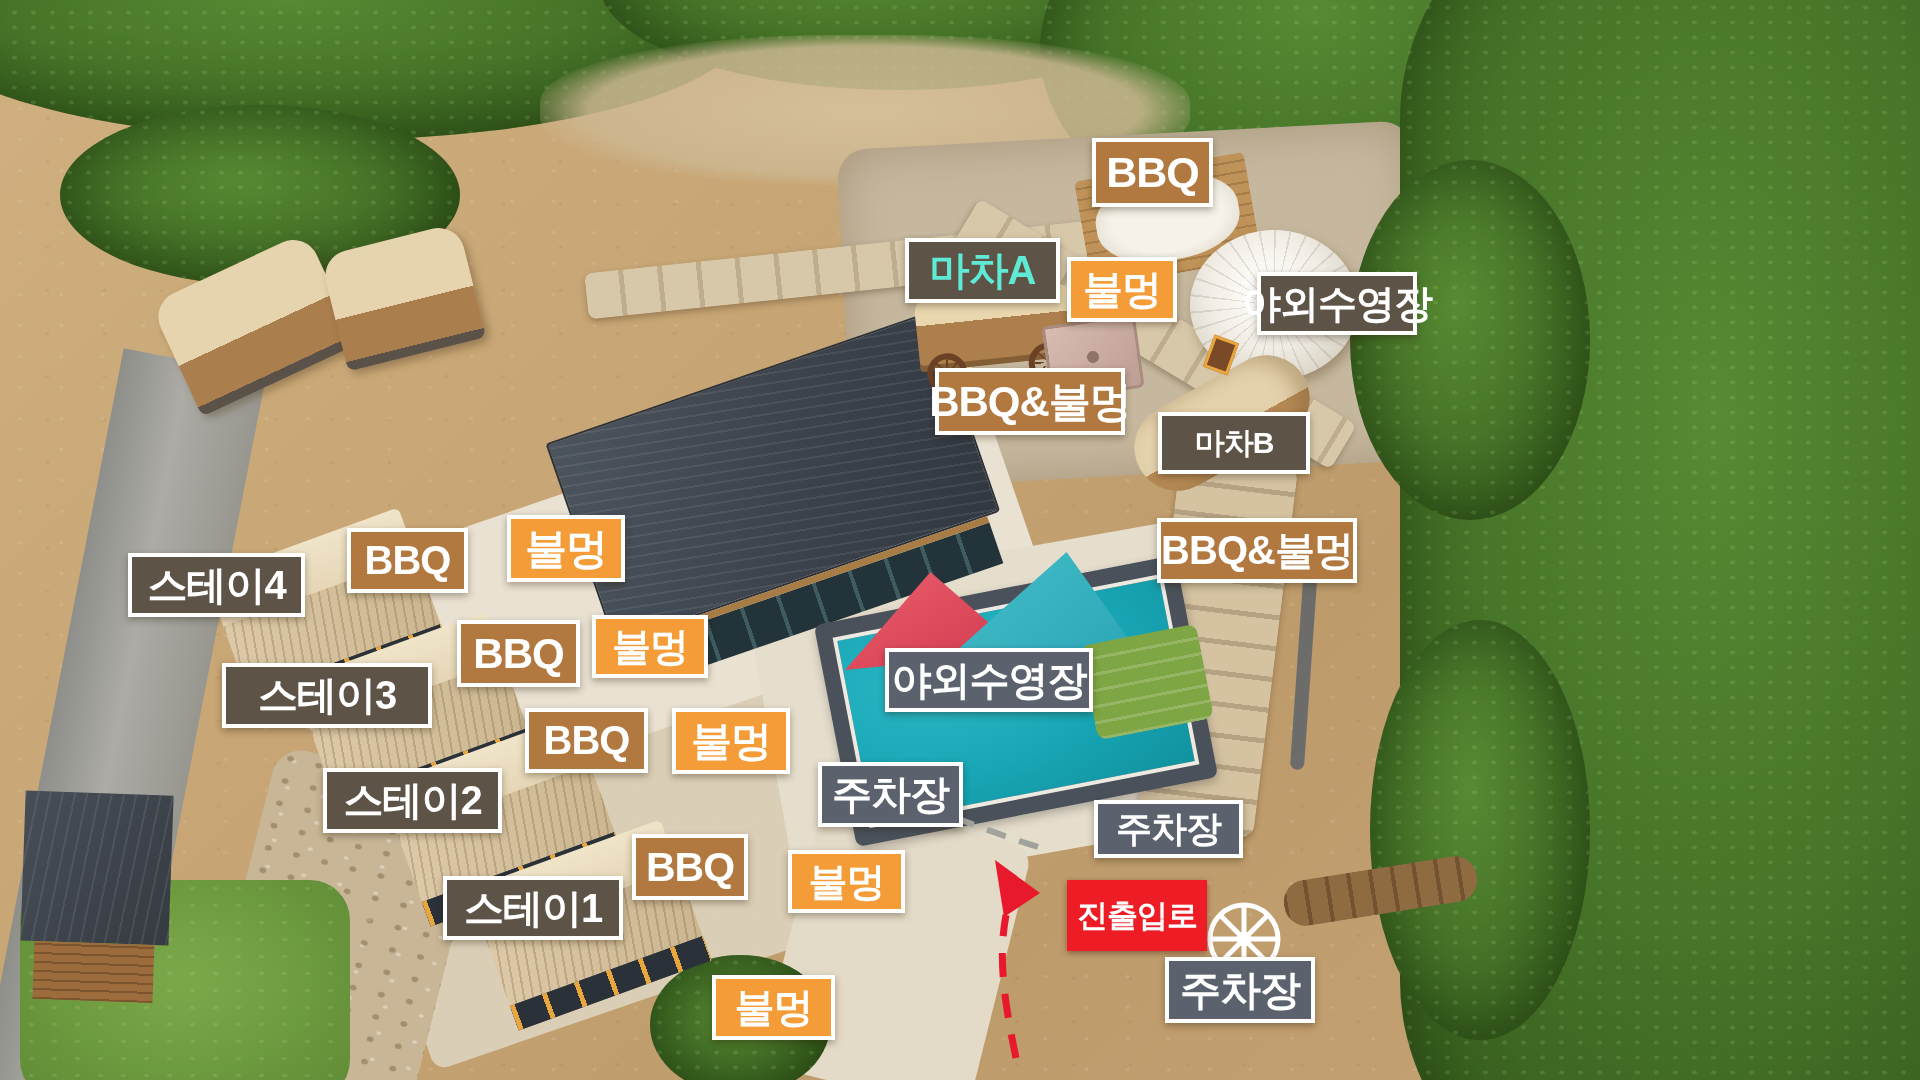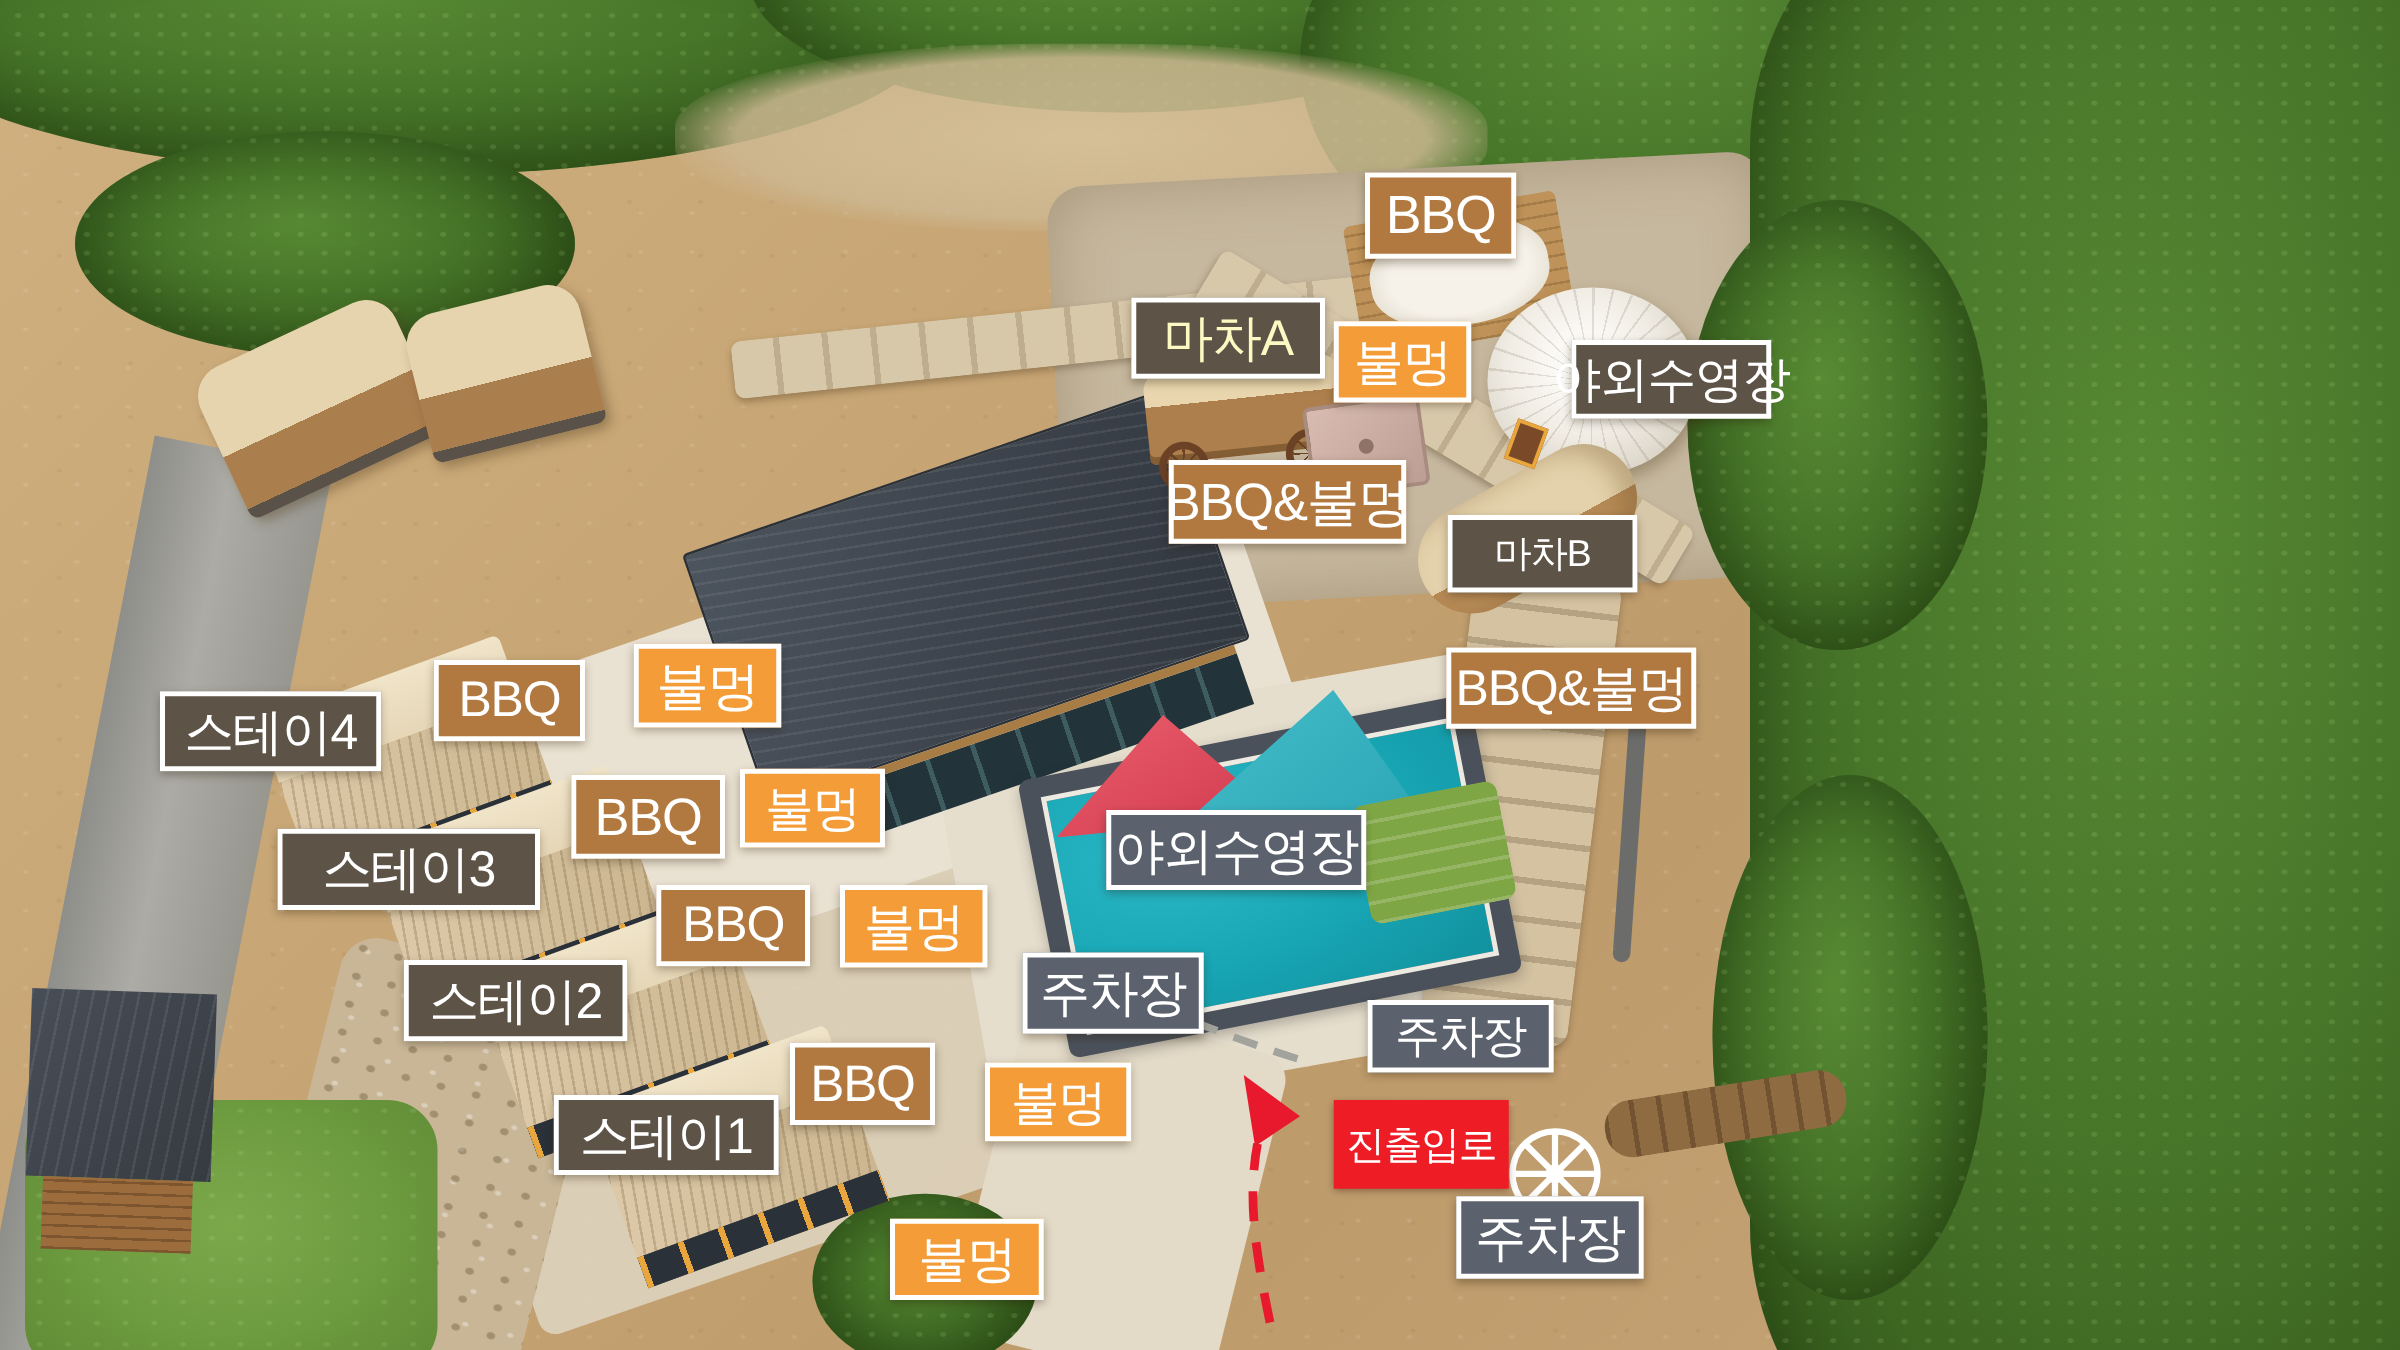--- a/index.html
+++ b/index.html
@@ -132,21 +132,21 @@
 
   #dark-cabin{left:22px;top:793px;width:148px;height:210px;transform:rotate(2deg);}
   #dark-cabin .droof{left:0;top:0;width:100%;height:150px;background:linear-gradient(125deg,#484E57,#363B42);}
   #dark-cabin .droof::after{content:"";position:absolute;inset:0;
      background:repeating-linear-gradient(100deg,rgba(255,255,255,.08) 0 2px,transparent 2px 12px);}
   #dark-cabin .dwood{left:14px;top:150px;width:120px;height:58px;background:#9C6C3D;
      background-image:repeating-linear-gradient(0deg,rgba(50,30,12,.3) 0 2px,transparent 2px 9px);}
 
   
   .label{display:flex;align-items:center;justify-content:center;z-index:50;
-     color:#FFFFFF;font-weight:400;white-space:nowrap;letter-spacing:-1px;
+     color:#FFFFFF;font-weight:700;white-space:nowrap;letter-spacing:-1px;
      border:4px solid #FFFFFF;box-shadow:0 3px 7px rgba(40,25,5,.35);}
   .label.red{border:none;box-shadow:0 2px 6px rgba(40,5,5,.4);}
   #overlay{left:0;top:0;width:1920px;height:1080px;z-index:40;}
 </style>
 </head>
 <body>
 
 <div id="stage">
 
   <div class="bg"></div>
@@ -242,21 +242,21 @@
       <line x1="1244" y1="905" x2="1244" y2="973"></line>
       <line x1="1210" y1="939" x2="1278" y2="939"></line>
       <line x1="1220" y1="915" x2="1268" y2="963"></line>
       <line x1="1268" y1="915" x2="1220" y2="963"></line>
       <circle cx="1244" cy="939" r="5" fill="#FFFFFF"></circle>
     </g>
   </svg>
 
   <div id="labels">
       <div class="label brown" style="left: 1092px; top: 138px; width: 121px; height: 69px; background: rgb(177, 121, 63); color: rgb(255, 255, 255); border-color: rgb(255, 255, 255); font-size: 43px;">BBQ</div>
-      <div class="label dark" style="left: 905px; top: 238px; width: 155px; height: 65px; background: rgb(93, 83, 71); color: #fef9c3; border-color: rgb(255, 255, 255); font-size: 40px;">마차A</div>
+      <div class="label dark" style="left: 905px; top: 238px; width: 155px; height: 65px; background: rgb(93, 83, 71); color: #5eead4; border-color: rgb(255, 255, 255); font-size: 40px;">마차A</div>
       <div class="label orange" style="left: 1067px; top: 257px; width: 110px; height: 65px; background: rgb(244, 157, 56); color: rgb(255, 255, 255); border-color: rgb(255, 255, 255); font-size: 40px;">불멍</div>
       <div class="label dark" style="left: 1257px; top: 272px; width: 160px; height: 63px; background: rgb(93, 83, 71); color: rgb(255, 255, 255); border-color: rgb(255, 255, 255); font-size: 39px;">야외수영장</div>
       <div class="label brown" style="left: 935px; top: 368px; width: 190px; height: 67px; background: rgb(177, 121, 63); color: rgb(255, 255, 255); border-color: rgb(255, 255, 255); font-size: 42px;">BBQ&amp;불멍</div>
       <div class="label dark" style="left: 1158px; top: 412px; width: 152px; height: 62px; background: rgb(93, 83, 71); color: rgb(255, 255, 255); border-color: rgb(255, 255, 255); font-size: 30px;">마차B</div>
       <div class="label brown" style="left: 1157px; top: 518px; width: 200px; height: 65px; background: rgb(177, 121, 63); color: rgb(255, 255, 255); border-color: rgb(255, 255, 255); font-size: 40px;">BBQ&amp;불멍</div>
       <div class="label dark" style="left: 128px; top: 553px; width: 177px; height: 64px; background: rgb(93, 83, 71); color: rgb(255, 255, 255); border-color: rgb(255, 255, 255); font-size: 40px;">스테이4</div>
       <div class="label brown" style="left: 347px; top: 528px; width: 121px; height: 65px; background: rgb(177, 121, 63); color: rgb(255, 255, 255); border-color: rgb(255, 255, 255); font-size: 40px;">BBQ</div>
       <div class="label orange" style="left: 507px; top: 515px; width: 118px; height: 67px; background: rgb(244, 157, 56); color: rgb(255, 255, 255); border-color: rgb(255, 255, 255); font-size: 42px;">불멍</div>
       <div class="label dark" style="left: 222px; top: 663px; width: 210px; height: 65px; background: rgb(93, 83, 71); color: rgb(255, 255, 255); border-color: rgb(255, 255, 255); font-size: 40px;">스테이3</div>
       <div class="label brown" style="left: 457px; top: 620px; width: 123px; height: 67px; background: rgb(177, 121, 63); color: rgb(255, 255, 255); border-color: rgb(255, 255, 255); font-size: 42px;">BBQ</div>

